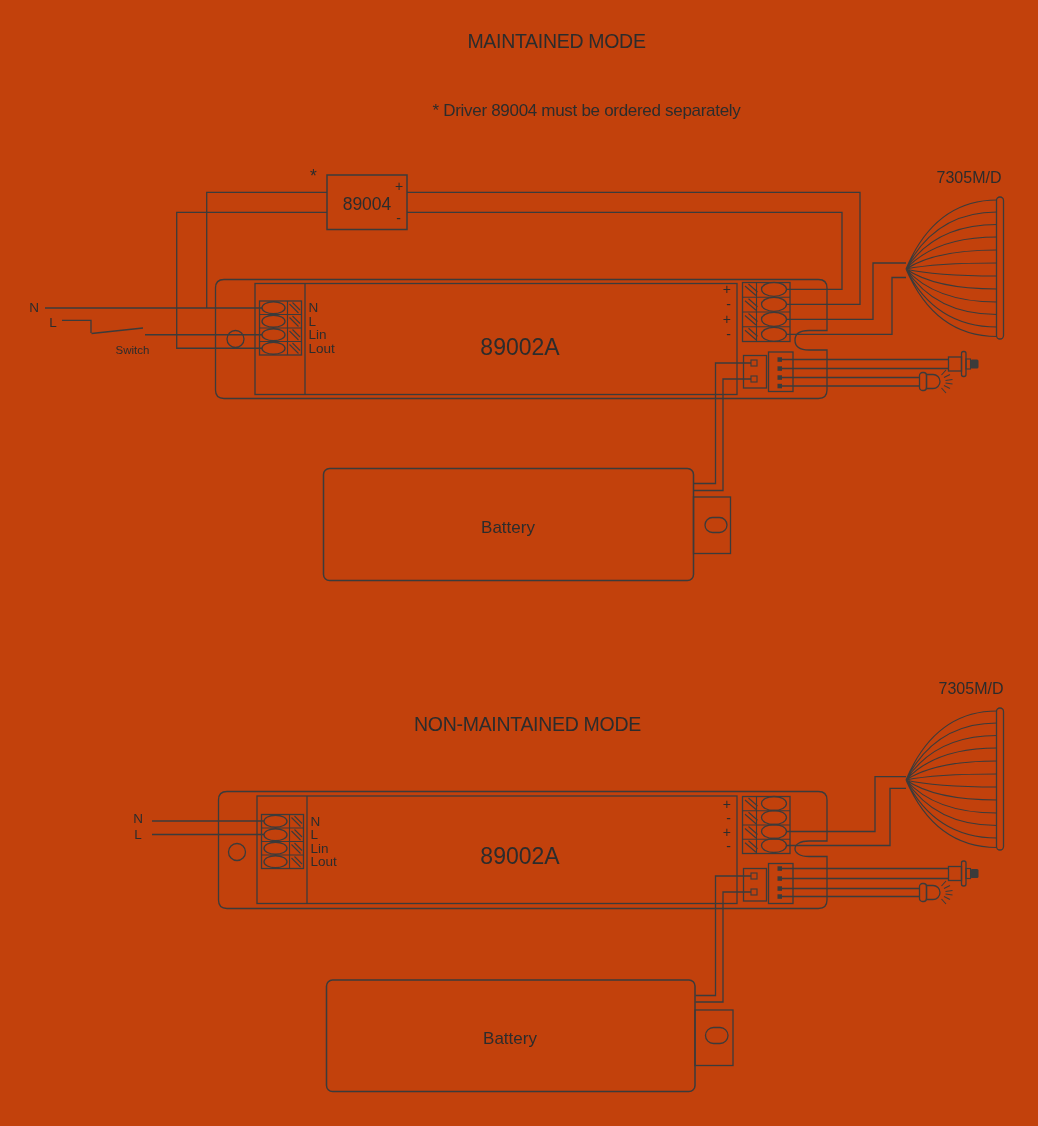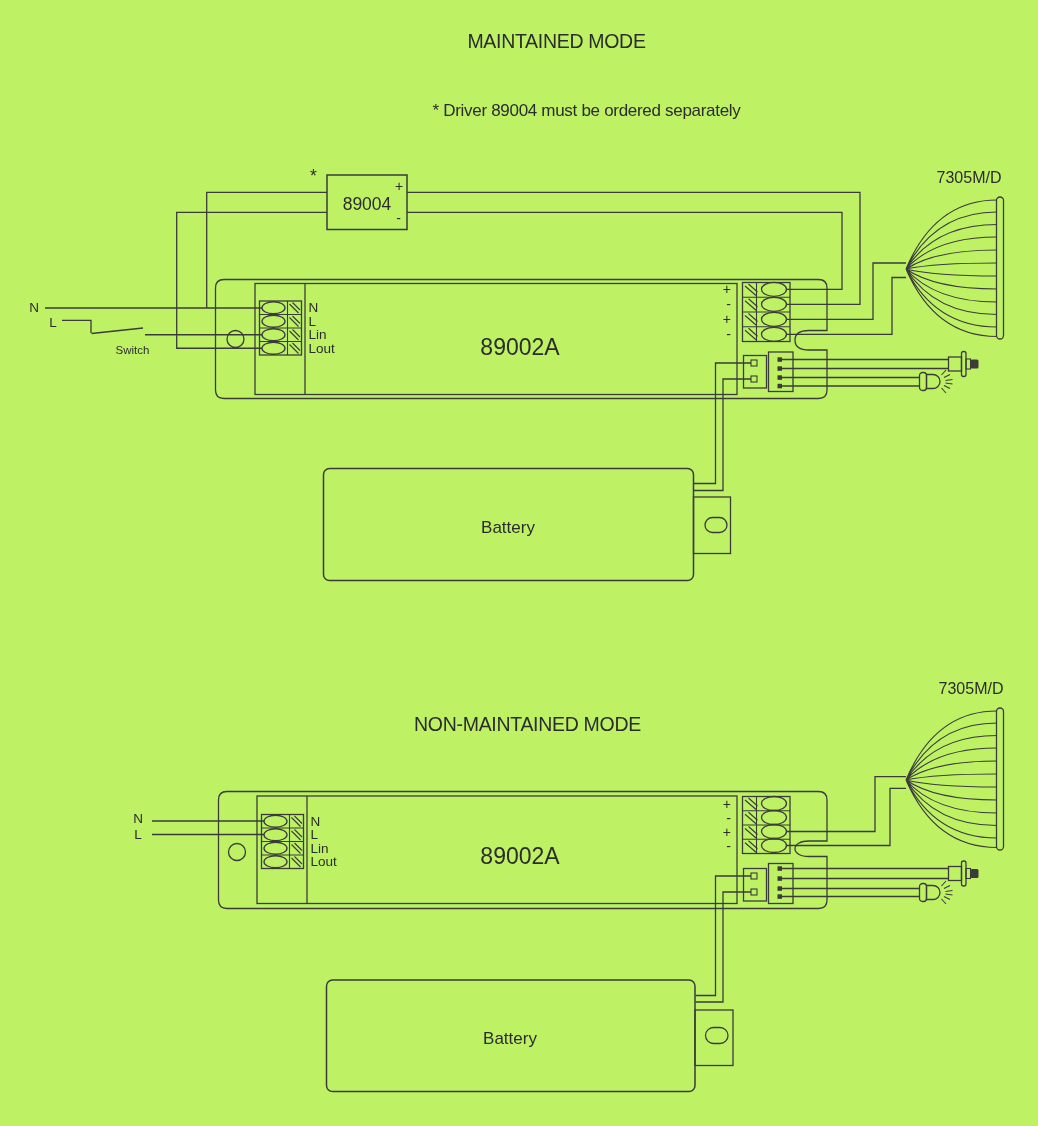--- a/index.html
+++ b/index.html
@@ -1,16 +1,16 @@
 <!DOCTYPE html>
 <html><head>
 <meta charset="utf-8">
 <style>
   html, body { margin: 0; padding: 0; background: #ffffff; }
-  #stage { position: relative; width: 1038px; height: 1126px; background: #bef264; overflow: hidden; }
+  #stage { position: relative; width: 1038px; height: 1126px; background: #c2410c; overflow: hidden; }
   svg { font-family: "Liberation Sans", sans-serif; }
   .ln   { stroke: #3b3b3b; stroke-width: 1.3; fill: none; }
   .ln15 { stroke: #3b3b3b; stroke-width: 1.5; fill: none; }
   .ln11 { stroke: #3b3b3b; stroke-width: 1.1; fill: none; }
   .fillpin { fill: #3b3b3b; stroke: none; }
   .txt  { fill: #2c2c2c; }
   .title  { font-size: 19.5px; letter-spacing: -0.3px; }
   .note   { font-size: 17px; letter-spacing: -0.3px; }
   .model  { font-size: 23px; }
   .drv    { font-size: 17.5px; }

